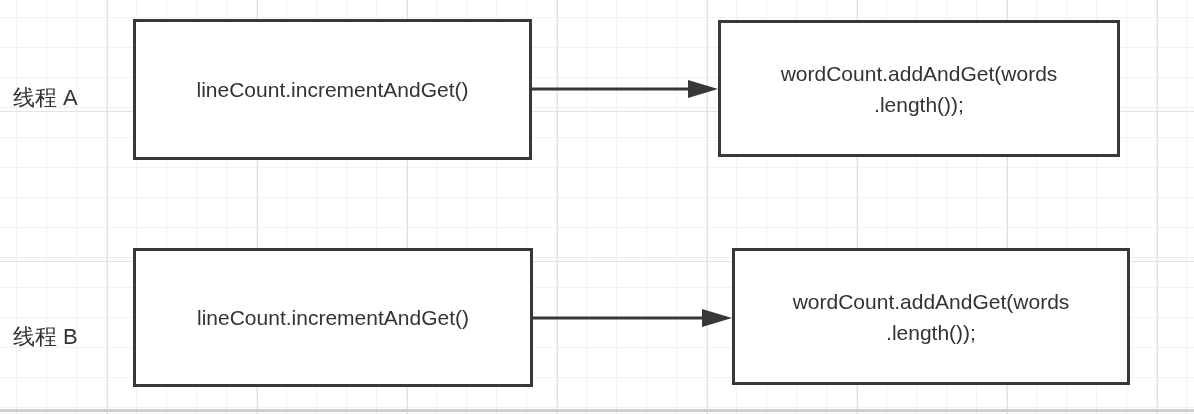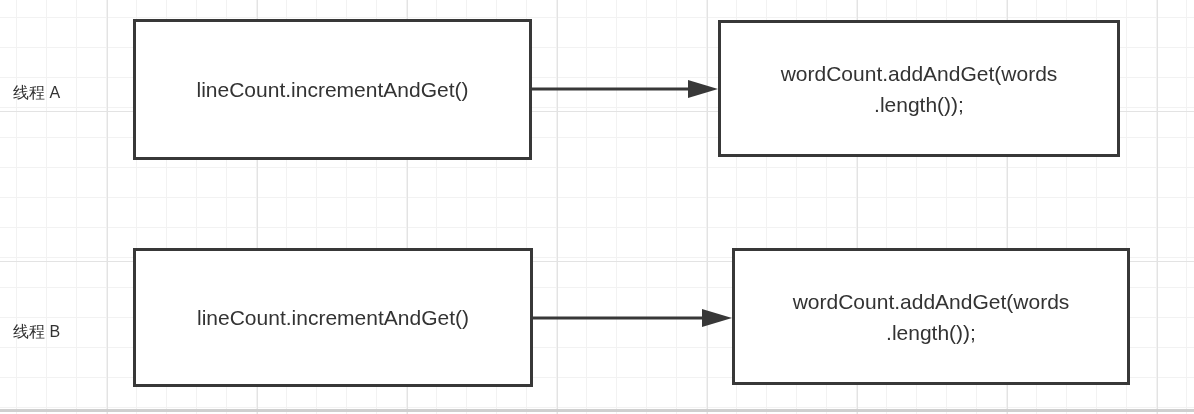--- a/index.html
+++ b/index.html
@@ -29,21 +29,21 @@
     position: absolute;
     left: 0;
     top: 409px;
     width: 1194px;
     height: 3px;
     background: var(--grid-edge, #cfcfcf);
   }
   .thread-label {
     position: absolute;
     left: 13px;
-    font-size: 16px;
+    font-size: 22px;
     color: var(--text, #333333);
     white-space: nowrap;
   }
   .label-a { top: 83px; }
   .label-b { top: 322px; }
   .box {
     position: absolute;
     box-sizing: border-box;
     border: 3px solid var(--box-border, #383838);
     background: var(--box-fill, #ffffff);

